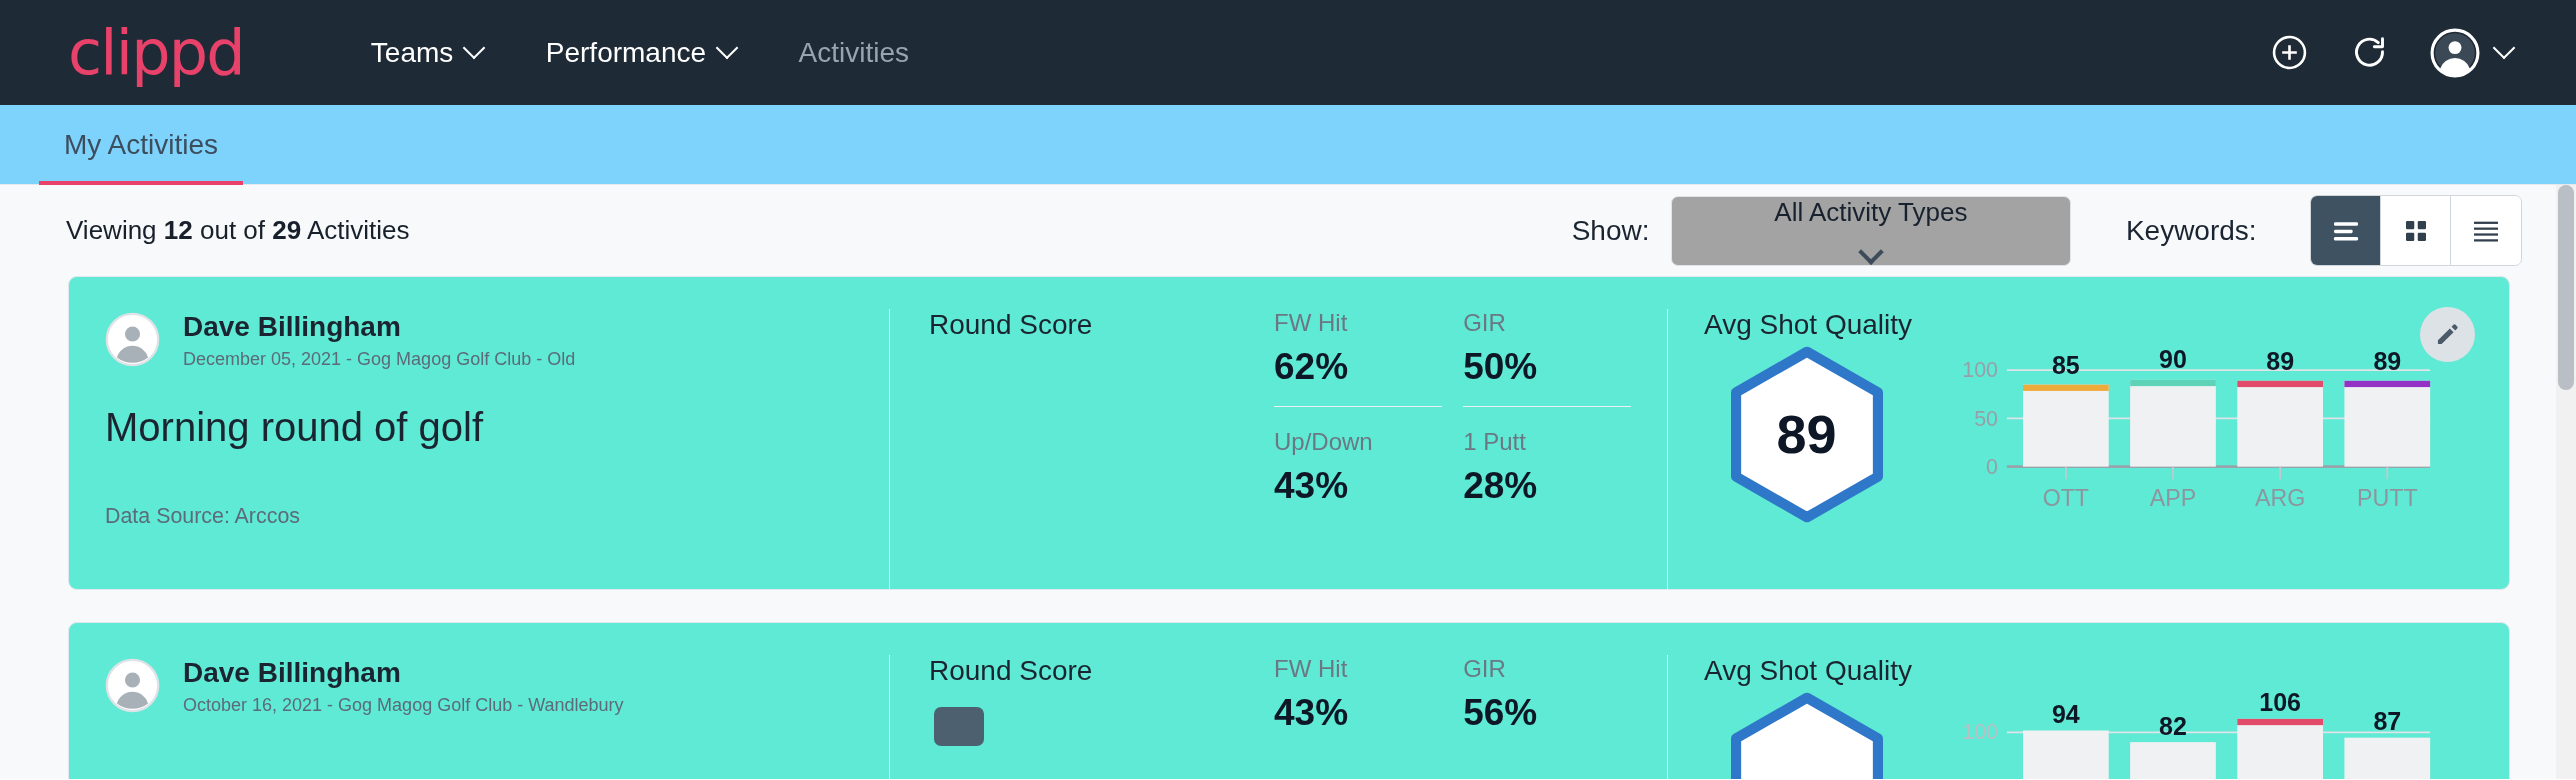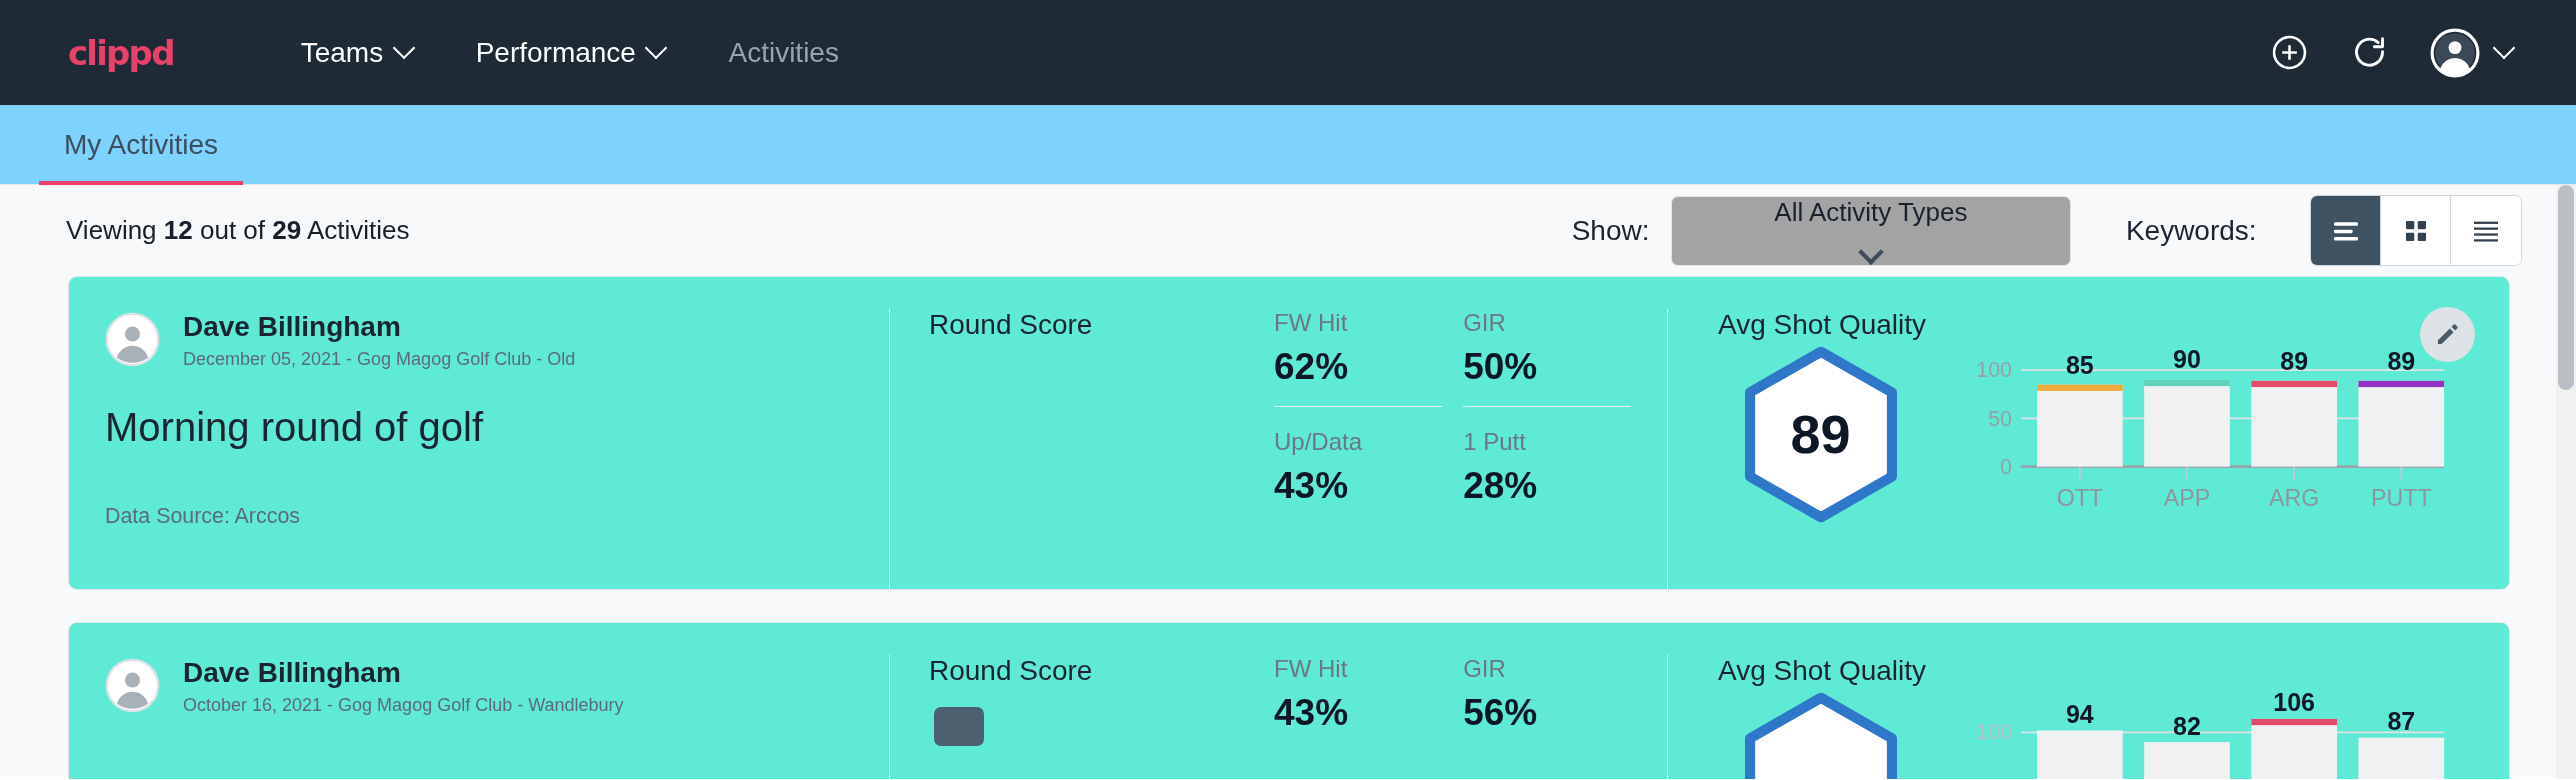--- a/index.html
+++ b/index.html
@@ -12,22 +12,22 @@
 
   
   .topnav {
     height: 105px;
     background: #1e2a35;
     display: flex;
     align-items: center;
     padding: 0 43px 0 68px;
   }
   .logo {
-    font-size: 34px;
-    font-weight: 700;
+    font-size: 62px;
+    font-weight: 400;
     color: #e8416a;
     letter-spacing: -1.8px;
     margin-right: 95px;
     line-height: 1;
     font-family: "DejaVu Sans", sans-serif;
   }
   .nav-links { display: flex; align-items: center; gap: 0px; }
   .nav-item {
     display: flex; align-items: center; gap: 12.5px;
     color: #ffffff; font-size: 28px;
@@ -185,21 +185,21 @@
     padding-right: 36px;
   }
   .stat { }
   .stat .k { font-size: 24px; color: #6b7884; }
   .stat .v { font-size: 37px; font-weight: 700; color: #0e1726; margin-top: 9px; }
   .stat.row2 { border-top: 1.8px solid #edf0f2; padding-top: 21.4px; margin-top: 18px; }
 
   .col-quality {
     flex: 1;
     border-left: 1.8px solid #ebeef1;
-    padding-left: 50px;
+    padding-left: 36px;
     display: flex; flex-direction: column;
   }
   .q-body { display: flex; align-items: center; margin-top: 3.6px; }
   .hexwrap { width: 205px; display: flex; justify-content: center; }
   .hexnum {
     position: absolute;
     font-size: 54px; font-weight: 700; color: #0e1726;
   }
   .hexbox { position: relative; display: flex; align-items: center; justify-content: center; }
 
@@ -349,21 +349,21 @@
       <div class="col-stats">
         <div class="stat">
           <div class="k">FW Hit</div>
           <div class="v">62%</div>
         </div>
         <div class="stat">
           <div class="k">GIR</div>
           <div class="v">50%</div>
         </div>
         <div class="stat row2">
-          <div class="k">Up/Data</div>
+          <div class="k">Up/Down</div>
           <div class="v">43%</div>
         </div>
         <div class="stat row2">
           <div class="k">1 Putt</div>
           <div class="v">28%</div>
         </div>
       </div>
 
       <div class="col-quality">
         <div class="sect-label">Avg Shot Quality</div>

